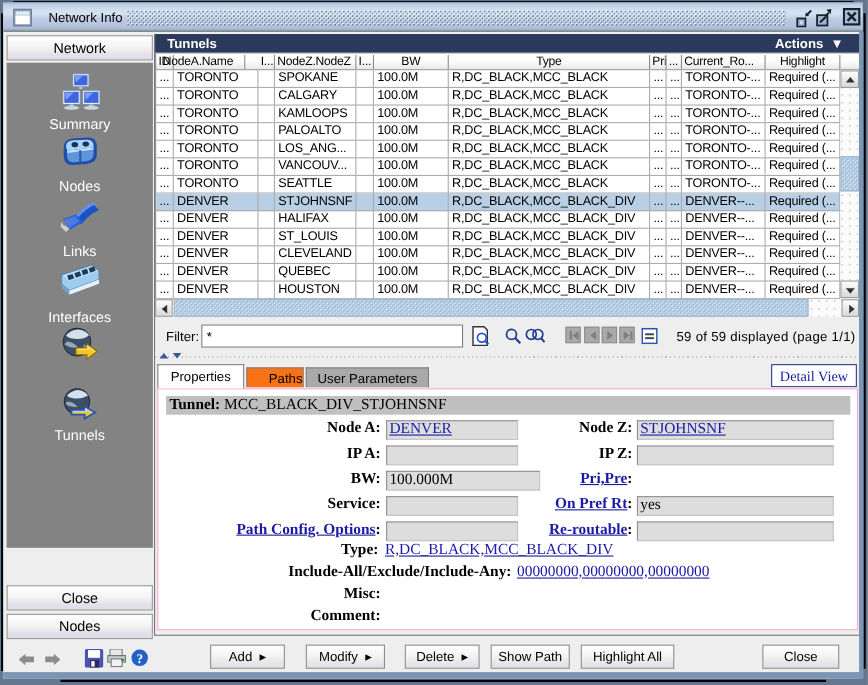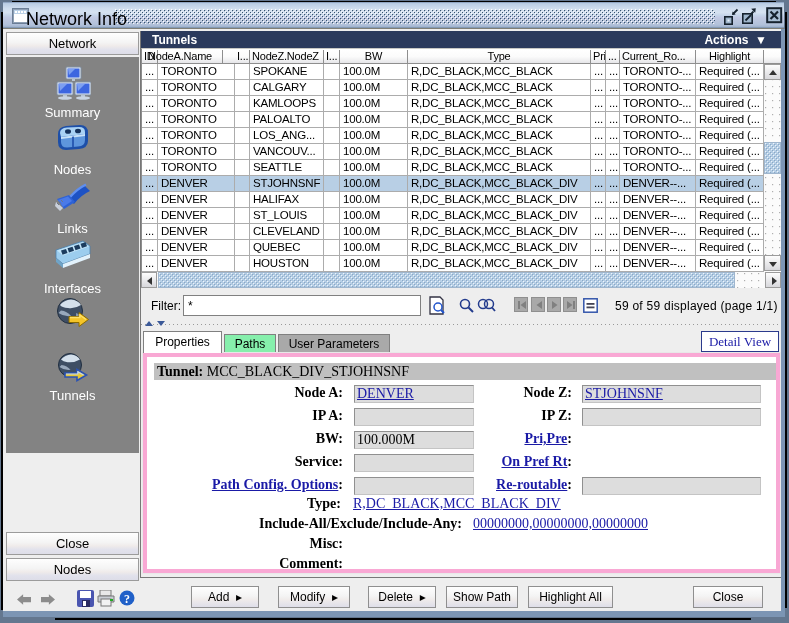--- a/index.html
+++ b/index.html
@@ -14,35 +14,35 @@
 #leftdark { left:5px; top:29px; width:1px; height:582px; background:#55584F; }
 #shRight { left:785px; top:12px; width:2px; height:596px; background:#000; }
 #shBot { left:55px; top:618px; width:696px; height:2px; background:#000; }
 
 
 #win { left:3px; top:2px; width:781px; height:615px; background:#EEEEEE; }
 #titlebar { left:0; top:0; width:781px; height:27px;
   background:linear-gradient(to bottom,#7E95B5 0%,#BACDE4 6%,#D0DEEF 26%,#D6E2F1 40%,#C5D4E9 52%,#C2C9E3 60%,#BAC6DE 72%,#B1C1DA 88%,#9FB2CC 96%,#68819F 100%);
   border-bottom:1px solid #7F7F76; }
 #tbump { left:112px; top:7px; width:600px; height:15px; }
-#titletext { left:23px; top:7px; font-size:18px; color:#000; }
+#titletext { left:41px; top:7px; font-size:12px; color:#000; }
 
 #ticon { left:9px; top:6px; width:17px; height:16px; background:#8FA0B5; border:1px solid #6B7E96; }
 #ticon .tb { position:absolute; left:1px; top:1px; width:13px; height:4px; background:#BCD2E8; }
 #ticon .bd { position:absolute; left:1px; top:5px; width:13px; height:8px; background:#fff; }
 .tdot { position:absolute; top:2px; width:2px; height:2px; background:#fff; }
 
 
 .wbtn { position:absolute; top:5px; }
 #wmin { left:719px; } #wmax { left:737px; } #wclose { left:763px; }
 
 
 #btnNetwork { left:6px; top:32px; width:133px; height:23px; }
 .sbtn { background:linear-gradient(to bottom,#FEFEFE 0%,#F4F4F4 45%,#EFEBEA 62%,#E2E2EC 78%,#DDDDE8 100%); border:1px solid #9B9B9B; color:#000; font-size:13px; text-align:center; line-height:21px; }
-#sidegray { left:6px; top:57px; width:133px; height:396px; background:#838383; }
+#sidegray { left:6px; top:57px; width:133px; height:441px; background:#838383; }
 .sic { position:absolute; left:50%; transform:translateX(-50%); }
 .slabel { position:absolute; width:100%; text-align:center; color:#FFF; font-size:13px; }
 #btnOther { left:6px; top:532px; width:133px; height:23px; }
 #btnNodes2 { left:6px; top:558px; width:133px; height:23px; }
 
 
 #mainborder { left:140px; top:31px; width:642px; height:547px; border:1px solid #777; background:#EEEEEE; }
 #tunhdr { left:141px; top:31px; width:640px; height:17px; background:#2B3A5C; color:#fff; font-weight:bold; font-size:12px; }
 #tunhdr .t1 { position:absolute; left:11px; top:2px; }
 #tunhdr .t2 { position:absolute; right:14px; top:2px; }
@@ -71,26 +71,26 @@
 .navbtn { position:absolute; top:297px; width:14px; height:15px; background:#A9A9A9; border:1px solid #8F8F8F; }
 
 
 #splitter { left:141px; top:320px; width:640px; height:8px; background-color:#EEEEEE;
   background-image:repeating-linear-gradient(to right,#999 0 1px,transparent 1px 4px);
   background-size:100% 1px; background-position:0 4px; background-repeat:no-repeat; }
 
 
 .tab { position:absolute; font-size:12px; text-align:center; border:1px solid #808080; border-bottom:none; }
 #tab1 { left:143px; top:331px; width:79px; height:22px; background:#FFF; line-height:21px; z-index:2; }
-#tab2 { left:224px; top:334px; width:52px; height:19px; background:#86efac; line-height:18px; }
+#tab2 { left:224px; top:334px; width:52px; height:19px; background:#f97316; line-height:18px;text-align:right; }
 #tab3 { left:278px; top:334px; width:112px; height:19px; background:#A9A9A9; line-height:18px; }
 #detailview { left:701px; top:331px; width:78px; height:21px; background:#fff; border:1px solid #2B3A8C; color:#1A1AA6; font-size:13px; font-family:"Liberation Serif",serif; text-align:center; line-height:19px; }
 
 
-#props { left:143px; top:353px; width:637px; height:220px; background:#fff; border:4px solid #f9a8d4; box-shadow:inset 0 0 0 1px #fff, 0 0 0 1px #E8E8E8; }
+#props { left:143px; top:353px; width:637px; height:220px; background:#fff; border:1px solid #f9a8d4; box-shadow:inset 0 0 0 1px #fff, 0 0 0 1px #E8E8E8; }
 #props { font-family:"Liberation Serif",serif; }
 #tunbar { position:absolute; left:7px; top:6px; width:622px; height:17px; background:#C0C0C0; font-size:14px; line-height:17px; padding-left:3px; }
 .plabel { position:absolute; font-size:14px; font-weight:bold; color:#000; text-align:right; font-family:"Liberation Serif",serif; }
 .plink { color:#1A1AA6; text-decoration:underline; font-weight:bold; }
 .pfield { position:absolute; height:18px; background:#DDDDDD; border-top:1px solid #909090; border-left:1px solid #909090; border-right:1px solid #C4C4C4; border-bottom:1px solid #C4C4C4; font-size:14px; font-family:"Liberation Serif",serif; line-height:16px; padding-left:2px; }
 .vlink { color:#1A1AA6; text-decoration:underline; }
 
 
 .bbtn { position:absolute; top:586px; height:22px; background:linear-gradient(to bottom,#FEFEFE 0%,#F4F4F4 45%,#F0ECEB 62%,#DEDEE9 100%); border:1px solid #8F8F8F; font-size:12px; color:#000; text-align:center; line-height:20px; }
 
@@ -494,25 +494,26 @@
   <div id="tunbar"><b>Tunnel:</b> MCC_BLACK_DIV_STJOHNSNF</div>
 <div class="plabel" style="right:433px;top:28px">Node A:</div>
     <div class="pfield" style="left:207px;top:28px;width:120px"><span class="vlink">DENVER</span></div>
     <div class="plabel" style="right:204px;top:28px">Node Z:</div>
     <div class="pfield" style="left:435px;top:28px;width:179px"><span class="vlink">STJOHNSNF</span></div>
     <div class="plabel" style="right:433px;top:51px">IP A:</div>
     <div class="pfield" style="left:207px;top:51px;width:120px"></div>
     <div class="plabel" style="right:204px;top:51px">IP Z:</div>
     <div class="pfield" style="left:435px;top:51px;width:179px"></div>
     <div class="plabel" style="right:433px;top:74px">BW:</div>
-    <div class="pfield" style="left:207px;top:74px;width:120px">100.000M</div>
+    <div class="pfield" style="left:207px;top:74px;width:140px">100.000M</div>
     <div class="plabel" style="right:204px;top:74px"><span class="plink">Pri,Pre</span>:</div>
     <div class="plabel" style="right:433px;top:97px">Service:</div>
     <div class="pfield" style="left:207px;top:97px;width:120px"></div>
     <div class="plabel" style="right:204px;top:97px"><span class="plink">On Pref Rt</span>:</div>
+    <div class="pfield" style="left:435px;top:97px;width:179px">yes</div>
     <div class="plabel" style="right:433px;top:120px"><span class="plink">Path Config. Options</span>:</div>
     <div class="pfield" style="left:207px;top:120px;width:120px"></div>
     <div class="plabel" style="right:204px;top:120px"><span class="plink">Re-routable</span>:</div>
     <div class="pfield" style="left:435px;top:120px;width:179px"></div>
     <div class="plabel" style="right:435px;top:139px">Type:</div>
     <div class="plabel" style="left:206px;top:139px;text-align:left;font-weight:normal"><span class="vlink">R,DC_BLACK,MCC_BLACK_DIV</span></div>
     <div class="plabel" style="right:314px;top:159px">Include-All/Exclude/Include-Any:</div>
     <div class="plabel" style="left:326px;top:159px;text-align:left;font-weight:normal"><span class="vlink">00000000,00000000,00000000</span></div>
     <div class="plabel" style="right:433px;top:179px">Misc:</div>
     <div class="plabel" style="right:433px;top:199px">Comment:</div>

